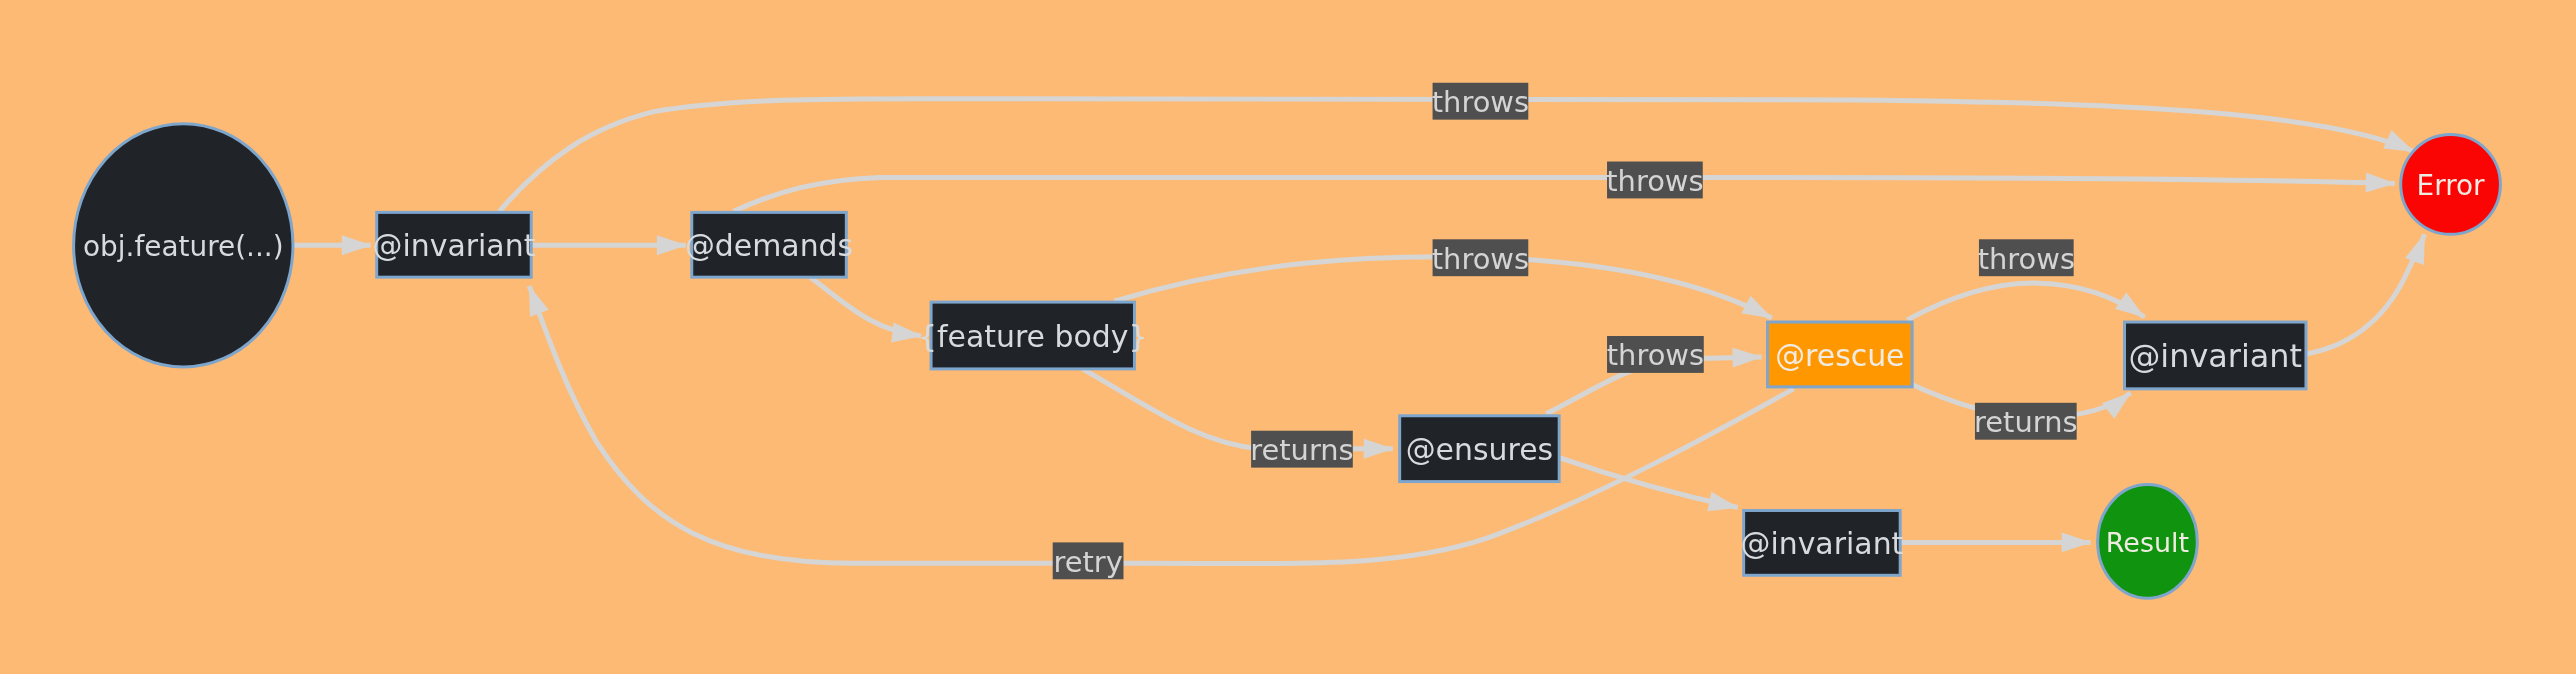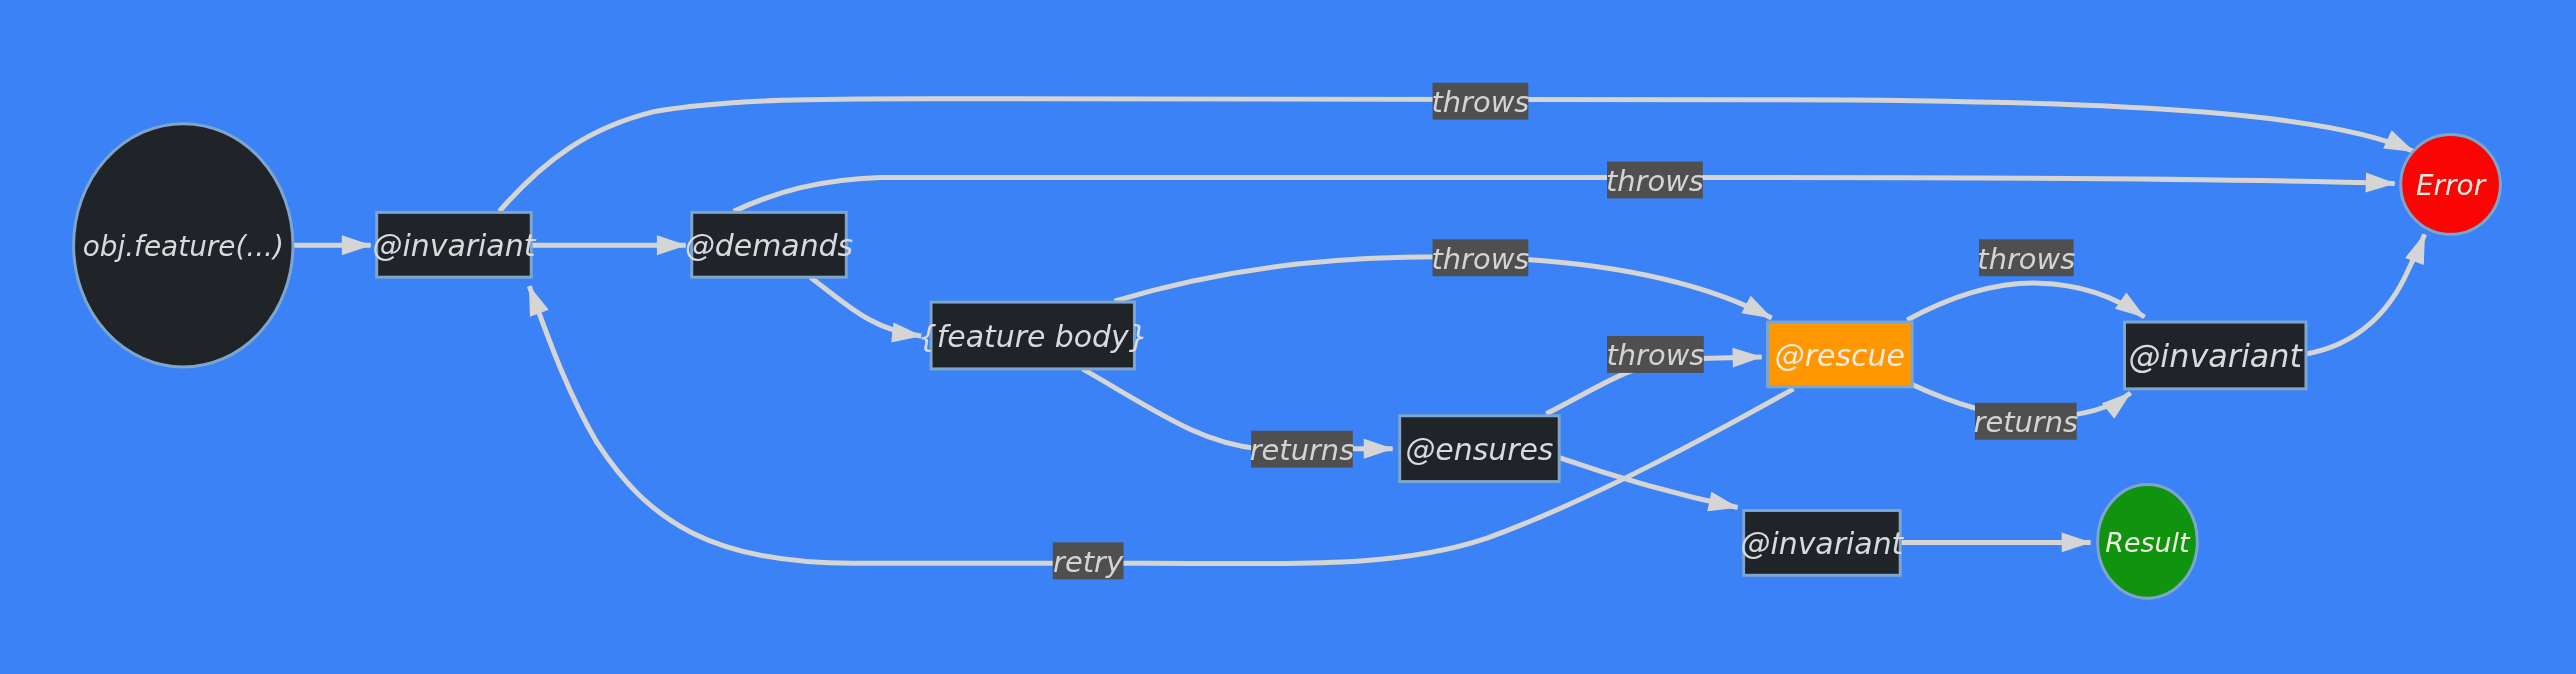--- a/index.html
+++ b/index.html
@@ -4,24 +4,23 @@
 <style>
   html, body {
     margin: 0;
     padding: 0;
     background: #0d1117;
   }
   .canvas {
     position: relative;
     width: 2576px;
     height: 674px;
-    background: #3b82f6;
+    background: #fdba74;
     overflow: hidden;
     font-family: "DejaVu Sans", "Liberation Sans", sans-serif;
-    font-style: italic;
   }
   svg { display: block; }
   .edge-path {
     fill: none;
     stroke-width: 5px;
     stroke-linecap: butt;
   }
   .node-shape { stroke-width: 3px; }
   .node-label {
     font-family: "DejaVu Sans", "Liberation Sans", sans-serif;

